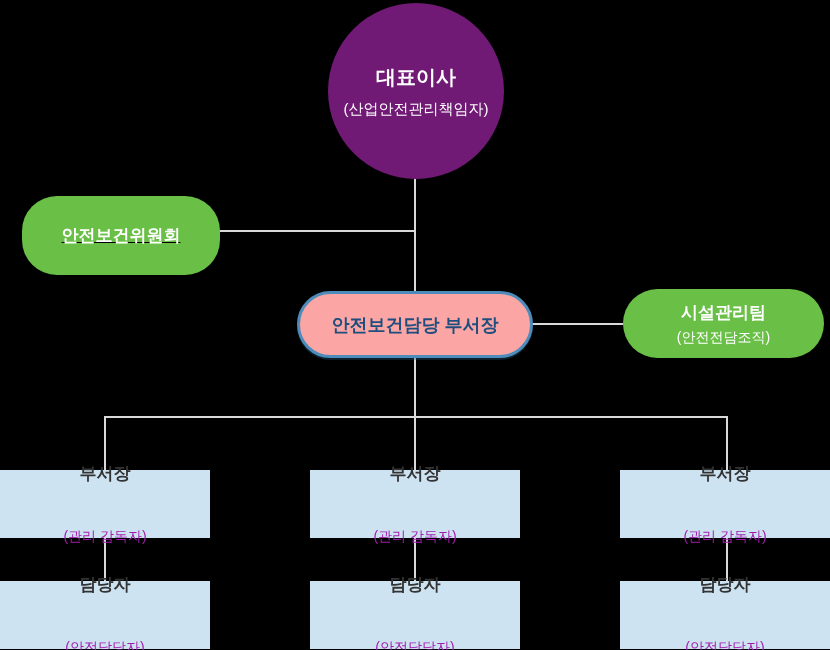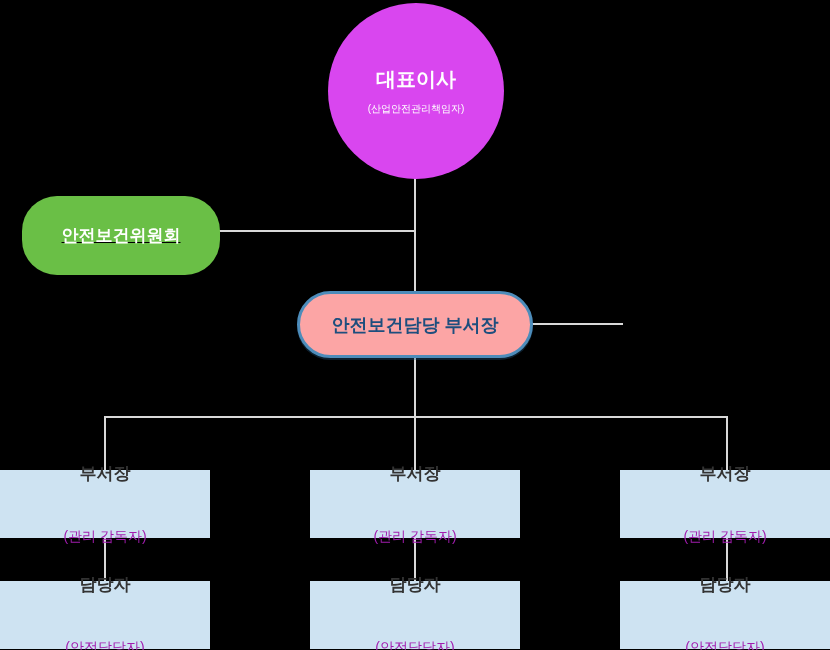--- a/index.html
+++ b/index.html
@@ -15,27 +15,27 @@
   .line {
     position: absolute;
     background: #d9d9d9;
   }
   
   .circle {
     position: absolute;
     left: 328px; top: 3px;
     width: 176px; height: 176px;
     border-radius: 50%;
-    background: #d946ef;
+    background: #701a75;
     display: flex; flex-direction: column;
     align-items: center; justify-content: center;
     text-align: center;
   }
   .circle .t1 { color: #ffffff; font-size: 20px; font-weight: bold; margin-bottom: 9px; }
-  .circle .t2 { color: #ffffff; font-size: 10px; }
+  .circle .t2 { color: #ffffff; font-size: 15px; }
   
   .pill {
     position: absolute;
     display: flex; flex-direction: column;
     align-items: center; justify-content: center;
     text-align: center;
     box-sizing: border-box;
   }
   .pill-green { background: #6abf46; border-radius: 35px; }
   .pill-green .t1 { color: #ffffff; font-size: 17px; font-weight: bold; }
@@ -90,20 +90,24 @@
   </div>
 
   <div class="pill pill-green pill-committee">
     <div class="t1">안전보건위원회</div>
   </div>
 
   <div class="pill pill-white">
     <div class="t1">안전보건담당 부서장</div>
   </div>
 
+  <div class="pill pill-green pill-facility">
+    <div class="t1">시설관리팀</div>
+    <div class="t2">(안전전담조직)</div>
+  </div>
 
   <div class="box col1 row1">
     <div class="t1">부서장</div>
     <div class="t2">(관리 감독자)</div>
   </div>
   <div class="box col1 row2">
     <div class="t1">담당자</div>
     <div class="t2">(안전담당자)</div>
   </div>
 

